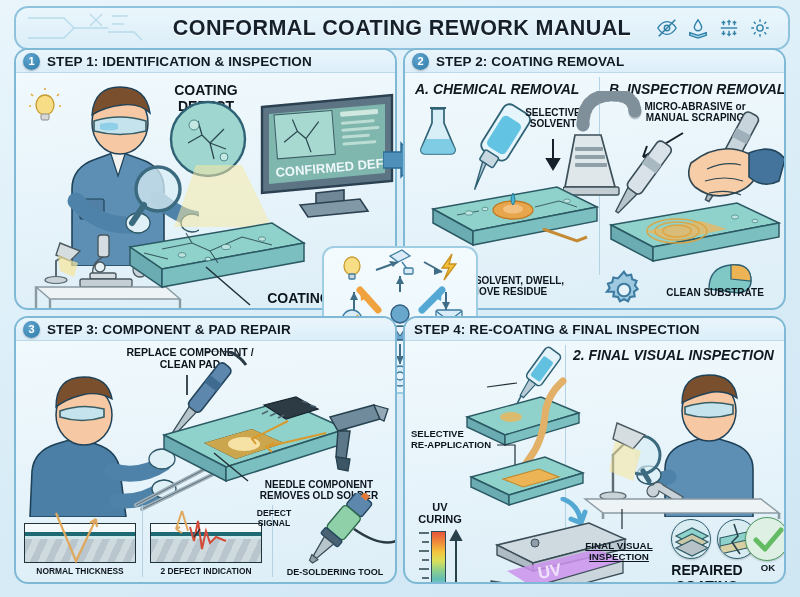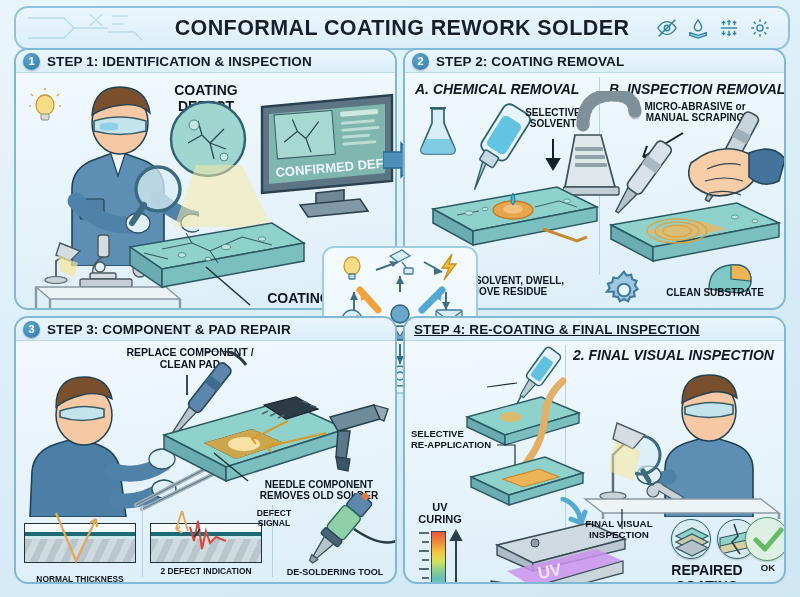--- a/index.html
+++ b/index.html
@@ -96,21 +96,21 @@
       <svg width="150" height="38" viewBox="0 0 150 38">
         <g stroke="#8fc3dd" stroke-width="1.4" fill="none">
           <path d="M12 10 L48 10 L58 20 L48 30 L12 30"></path>
           <path d="M58 20 L92 20"></path>
           <path d="M74 6 L86 18 M86 6 L74 18"></path>
           <path d="M96 8 L112 8 M96 16 L108 16"></path>
           <path d="M92 24 L118 24 L126 32"></path>
         </g>
       </svg>
     </div>
-    <div class="title">CONFORMAL COATING REWORK SOLDER</div>
+    <div class="title">CONFORMAL COATING REWORK MANUAL</div>
     <div class="hdr-icons">
       <svg width="22" height="22" viewBox="0 0 24 24">
         <g fill="none" stroke="#2f7fa6" stroke-width="1.5">
           <path d="M2 12c3-5 7-7 10-7s7 2 10 7c-3 5-7 7-10 7s-7-2-10-7z"></path>
           <circle cx="12" cy="12" r="3"></circle>
           <path d="M3 21 L21 3" stroke-width="1.8"></path>
         </g>
       </svg>
       <svg width="22" height="22" viewBox="0 0 24 24">
         <g fill="none" stroke="#2f7fa6" stroke-width="1.5">
@@ -559,21 +559,21 @@
       <div class="vdiv" style="left:256px;top:164px;bottom:6px;"></div>
 
       <div class="scope" style="left:8px;top:182px;width:112px;height:40px;">
         <div class="coat" style="top:8px;"></div>
         <div class="coat2" style="top:12px;"></div>
         <div class="metal"></div>
       </div>
       <svg style="position:absolute;left:24px;top:168px;" width="80" height="58" viewBox="0 0 80 58">
         <path d="M16 4 L36 52 L56 10 M56 10 L50 14 M56 10 L57 18" stroke="#e0a85c" stroke-width="2.2" fill="none"></path>
       </svg>
-      <div class="lbl" style="left:8px;top:234px;width:112px;font-size:8.4px;">NORMAL THICKNESS</div>
+      <div class="lbl" style="left:8px;top:226px;width:112px;font-size:8.4px;">NORMAL THICKNESS</div>
 
       <div class="scope" style="left:134px;top:182px;width:112px;height:40px;">
         <div class="coat" style="top:8px;"></div>
         <div class="coat2" style="top:12px;"></div>
         <div class="metal"></div>
       </div>
       <svg style="position:absolute;left:140px;top:166px;" width="106" height="60" viewBox="0 0 106 60">
         <path d="M26 4 L20 22 M26 4 L32 24 M20 22 L24 20 M20 22 L26 26" stroke="#e0a85c" stroke-width="2" fill="none"></path>
         <path d="M34 20 L38 34 L42 14 L46 42 L50 24 L54 36 L60 30 L70 34" stroke="#d44b3a" stroke-width="2" fill="none"></path>
         <path d="M38 30 L44 22" stroke="#1f2f38" stroke-width="1.3" fill="none"></path>
@@ -592,21 +592,21 @@
           <rect x="52" y="-8" width="7" height="6" fill="#e07a3a"></rect>
         </g>
         <path d="M74 36 q26 18 42 12" stroke="#2b3b45" stroke-width="2.6" fill="none"></path>
       </svg>
       <div class="lbl" style="left:258px;top:226px;width:122px;font-size:9px;">DE-SOLDERING TOOL</div>
     </div>
   </div>
 
   <div class="panel" style="left:403px;top:316px;width:383px;height:268px;">
     <div class="panel-hd">
-      <div class="panel-title" style="margin-left:2px;text-decoration:underline;">STEP 4: RE-COATING &amp; FINAL INSPECTION</div>
+      <div class="panel-title" style="margin-left:2px;">STEP 4: RE-COATING &amp; FINAL INSPECTION</div>
     </div>
     <div class="panel-body">
       <div class="vdiv" style="left:160px;top:4px;bottom:42px;"></div>
       <div class="sub-hd" style="left:168px;top:6px;">2. FINAL VISUAL INSPECTION</div>
 
       <svg style="position:absolute;left:82px;top:36px;" width="34" height="22" viewBox="0 0 34 22">
         <path d="M0 10 L30 6" stroke="#1f2f38" stroke-width="1.2" fill="none"></path>
       </svg>
 
       <svg style="position:absolute;left:92px;top:2px;" width="76" height="74" viewBox="0 0 76 74">
@@ -690,21 +690,21 @@
         <ellipse cx="30" cy="93" rx="13" ry="4" fill="#c9d2d7" stroke="#55646b" stroke-width="1.2"></ellipse>
 
         <g fill="#c8d2d8" stroke="#4b5a61" stroke-width="1.2">
           <path d="M70 82 a6 6 0 1 0 6 6 l20 12 l4 -6 l-20 -12 a6 6 0 0 0 -10 0z"></path>
         </g>
 
         <path d="M2 96 L178 96 L196 110 L20 110 Z" fill="#eef3f6" stroke="#8a9aa2" stroke-width="1.4"></path>
         <path d="M20 110 L20 116 M196 110 L196 116" stroke="#8a9aa2" stroke-width="2.6"></path>
       </svg>
 
-      <div class="lbl" style="left:160px;top:178px;width:108px;font-size:9.8px;">FINAL VISUAL
+      <div class="lbl" style="left:160px;top:200px;width:108px;font-size:9.8px;text-decoration:underline;">FINAL VISUAL
 INSPECTION</div>
       <svg style="position:absolute;left:210px;top:168px;" width="14" height="22" viewBox="0 0 14 22">
         <path d="M7 0 L7 20" stroke="#1f2f38" stroke-width="1.2"></path>
       </svg>
 
       <div class="circle-icn" style="left:266px;top:178px;width:40px;height:40px;background:#d9ecf2;">
         <svg width="40" height="40" viewBox="0 0 40 40">
           <path d="M4 16 L20 8 L36 16 L20 24 Z" fill="#8fd1cb" stroke="#2c5a64" stroke-width="1.2"></path>
           <path d="M4 22 L20 14 L36 22 L20 30 Z" fill="#ccc7a6" stroke="#2c5a64" stroke-width="1.2"></path>
           <path d="M4 28 L20 20 L36 28 L20 36 Z" fill="#b6c2c8" stroke="#2c5a64" stroke-width="1.2"></path>

